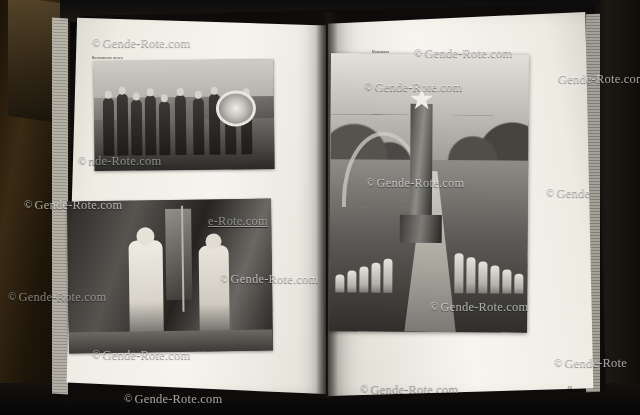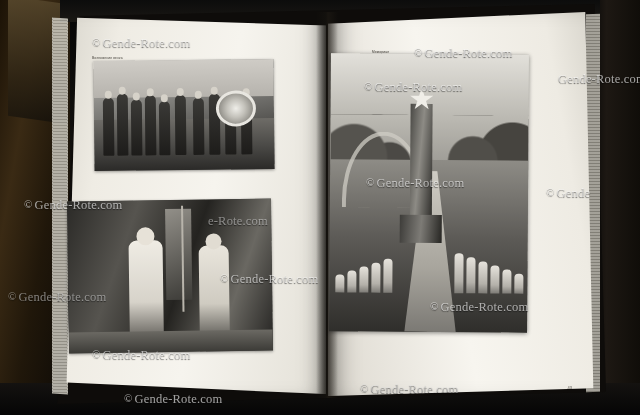--- a/index.html
+++ b/index.html
@@ -385,25 +385,27 @@
       <div class="st" style="right:50px; height:36px;"></div>
       <div class="st" style="right:62px; height:40px;"></div>
     </div>
   </div>
 
   <div class="wm-layer" id="watermarks">
       <div class="wm" style="left: 92px; top: 36px;"><span class="c">©</span><span>Gende-Rote.com</span></div>
       <div class="wm" style="left: 414px; top: 46px;"><span class="c">©</span><span>Gende-Rote.com</span></div>
       <div class="wm" style="left: 364px; top: 80px;"><span class="c">©</span><span>Gende-Rote.com</span></div>
       <div class="wm" style="left: 558px; top: 72px;"><span>Gende-Rote.com</span></div>
+      <div class="wm dim" style="left: 78px; top: 154px;"><span class="c">©</span><span>nde-Rote.com</span></div>
       <div class="wm" style="left: 366px; top: 176px;"><span class="c">©</span><span>Gende-Rote.com</span></div>
       <div class="wm" style="left: 24px; top: 198px;"><span class="c">©</span><span>Gende-Rote.com</span></div>
-      <div class="wm dim" style="left: 208px; top: 214px;"><span>e-Rote.com</span></div>
+      <div class="wm dim" style="left: 208px; top: 214px; text-decoration: underline;"><span>e-Rote.com</span></div>
       <div class="wm" style="left: 546px; top: 186px;"><span class="c">©</span><span>Gende</span></div>
       <div class="wm" style="left: 220px; top: 272px;"><span class="c">©</span><span>Gende-Rote.com</span></div>
       <div class="wm dim" style="left: 8px; top: 290px;"><span class="c">©</span><span>Gende-Rote.com</span></div>
       <div class="wm" style="left: 430px; top: 300px;"><span class="c">©</span><span>Gende-Rote.com</span></div>
       <div class="wm" style="left: 92px; top: 348px;"><span class="c">©</span><span>Gende-Rote.com</span></div>
       <div class="wm dim" style="left: 360px; top: 382px;"><span class="c">©</span><span>Gende-Rote.com</span></div>
       <div class="wm" style="left: 124px; top: 392px;"><span class="c">©</span><span>Gende-Rote.com</span></div>
+      <div class="wm" style="left: 554px; top: 356px;"><span class="c">©</span><span>Gende-Rote</span></div>
     </div>
 
 </div>
 
 </body></html>

